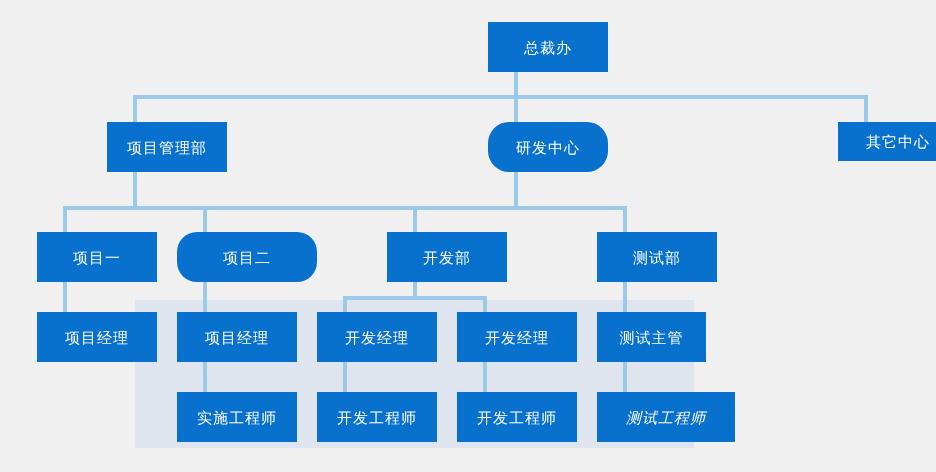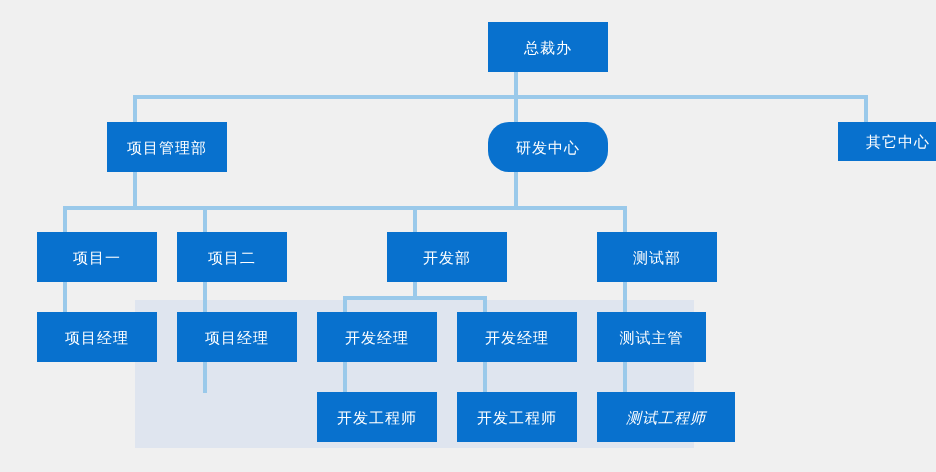--- a/index.html
+++ b/index.html
@@ -81,27 +81,28 @@
   <div class="line line-v" style="left:483px; top:361px; height:32px;"></div>
   <div class="line line-v" style="left:623px; top:361px; height:32px;"></div>
 
   <div class="node" style="left:456px; top:22px; width:120px; height:50px;">总裁办</div>
 
   <div class="node" style="left:75px; top:122px; width:120px; height:50px;">项目管理部</div>
   <div class="node" style="left:456px; top:122px; width:120px; height:50px;border-radius:21px;">研发中心</div>
   <div class="node" style="left:806px; top:122px; width:120px; height:39px;">其它中心</div>
 
   <div class="node" style="left:5px; top:232px; width:120px; height:50px;">项目一</div>
-  <div class="node" style="left:145px; top:232px; width:110px; height:50px;">项目二</div>
+  <div class="node" style="left:145px; top:232px; width:140px; height:50px;border-radius:20px;">项目二</div>
   <div class="node" style="left:355px; top:232px; width:120px; height:50px;">开发部</div>
   <div class="node" style="left:565px; top:232px; width:120px; height:50px;">测试部</div>
 
   <div class="node" style="left:5px; top:312px; width:120px; height:50px;">项目经理</div>
   <div class="node" style="left:145px; top:312px; width:120px; height:50px;">项目经理</div>
   <div class="node" style="left:285px; top:312px; width:120px; height:50px;">开发经理</div>
   <div class="node" style="left:425px; top:312px; width:120px; height:50px;">开发经理</div>
   <div class="node" style="left:565px; top:312px; width:109px; height:50px;">测试主管</div>
 
+  <div class="node" style="left:145px; top:392px; width:120px; height:50px;">实施工程师</div>
   <div class="node" style="left:285px; top:392px; width:120px; height:50px;">开发工程师</div>
   <div class="node" style="left:425px; top:392px; width:120px; height:50px;">开发工程师</div>
   <div class="node" style="left:565px; top:392px; width:138px; height:50px;font-style:italic;">测试工程师</div>
 
 </div>
 
 </body></html>

